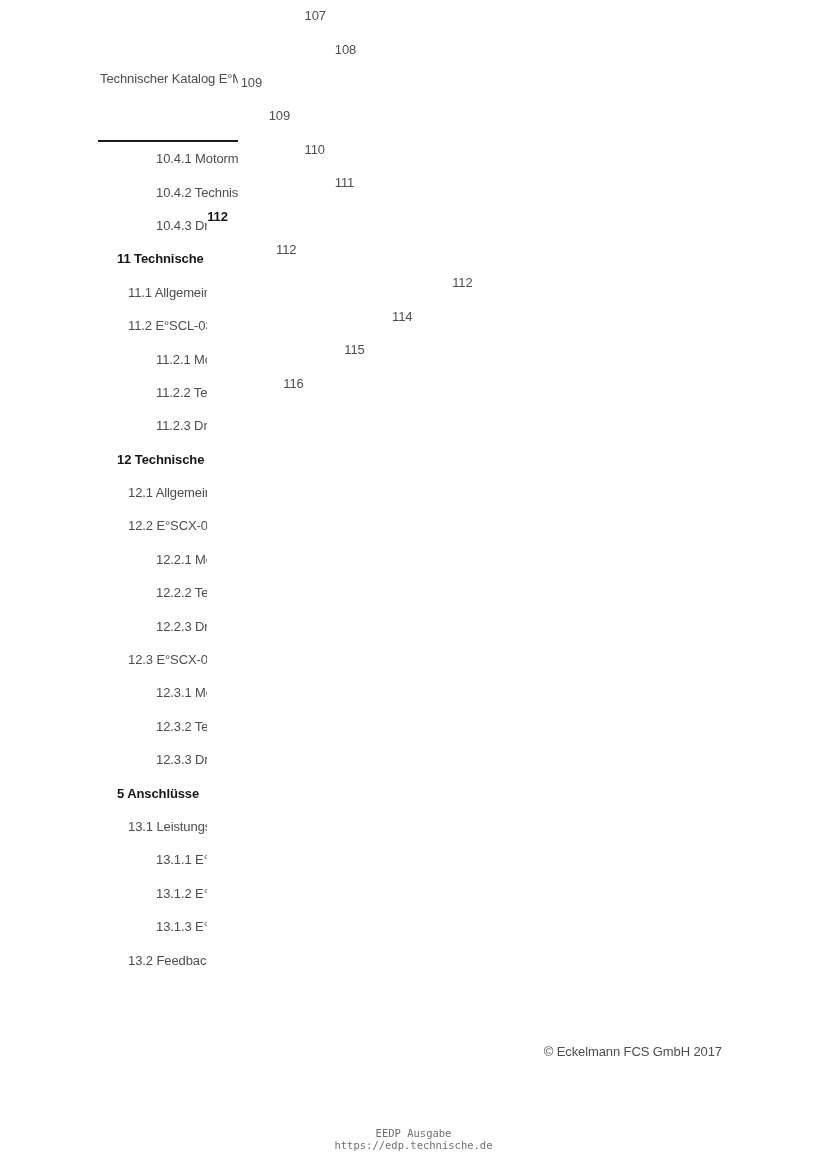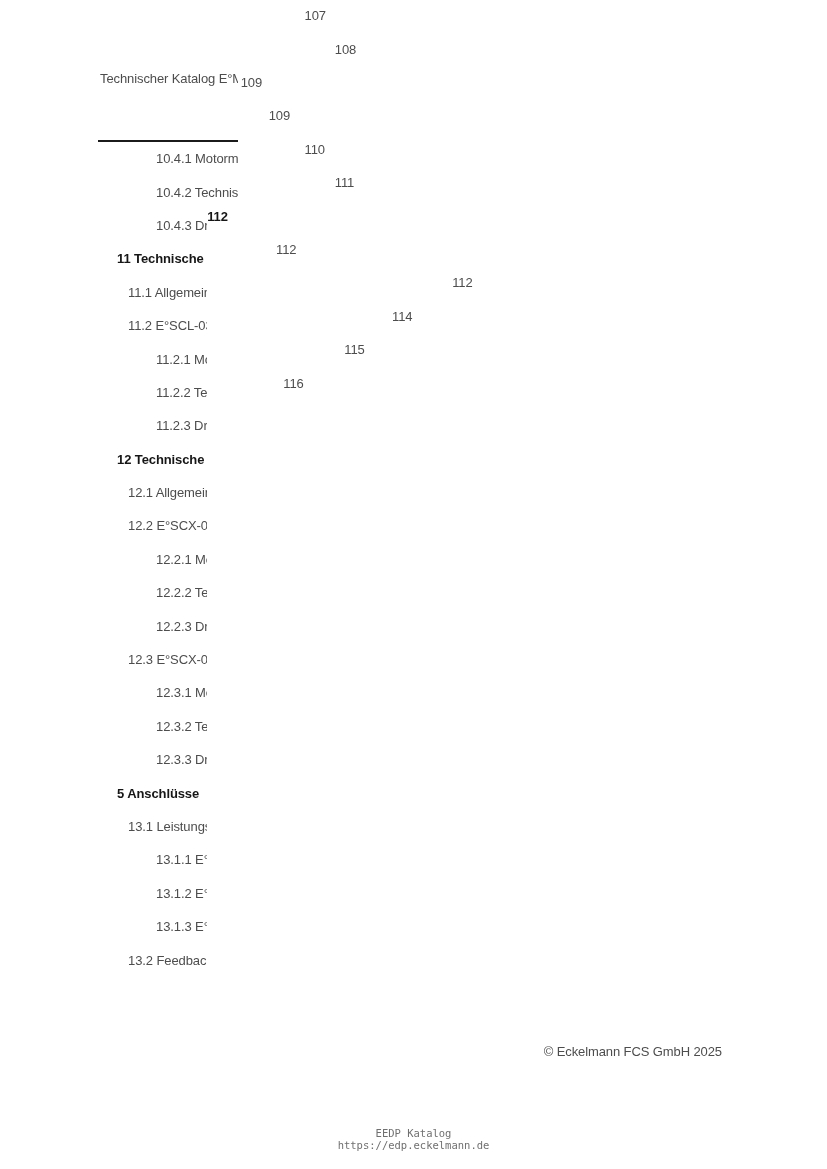--- a/index.html
+++ b/index.html
@@ -183,20 +183,20 @@
         <span class="leader"></span>
         <span class="page">115</span>
       </div>
       <div class="toc-row l2">
         <span class="label">13.2 Feedback-Anschluss</span>
         <span class="leader"></span>
         <span class="page">116</span>
       </div>
     </div>
 
-  <div class="copyright">© Eckelmann FCS GmbH 2025</div>
+  <div class="copyright">© Eckelmann FCS GmbH 2017</div>
 
   <div class="watermark">
-    <div>EEDP Katalog</div>
-    <div>https://edp.eckelmann.de</div>
+    <div>EEDP Ausgabe</div>
+    <div>https://edp.technische.de</div>
   </div>
 
 </div>
 
 </body></html>

